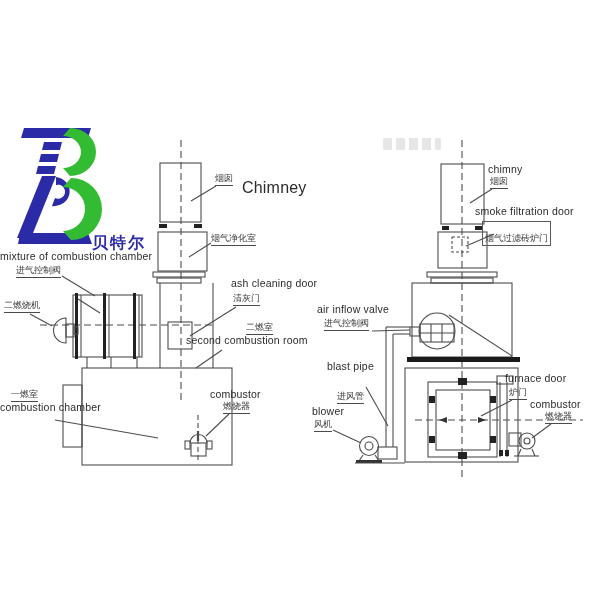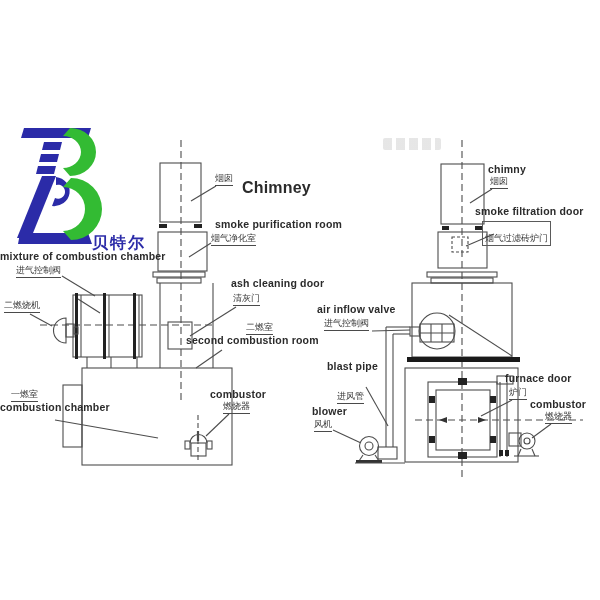--- a/index.html
+++ b/index.html
@@ -1,20 +1,20 @@
 <!DOCTYPE html>
 <html><head>
 <meta charset="utf-8">
 <style>
   html,body{margin:0;padding:0;background:#fff;}
   .stage{position:relative;width:600px;height:600px;background:#ffffff;overflow:hidden;
          font-family:"Liberation Sans",sans-serif;}
   .art{position:absolute;left:0;top:0;}
   .lbl{position:absolute;white-space:nowrap;line-height:1.1;}
-  .en{font-weight:bold;font-size:10.5px;color:#2b2b2b;letter-spacing:.2px;}
+  .en{font-weight:normal;font-size:10.5px;color:#2b2b2b;letter-spacing:.2px;}
   .en.big{font-size:16px;}
   .zh{font-size:9px;color:#3a3a3a;font-family:"DejaVu Sans",sans-serif;}
   .zh.u{border-bottom:1px solid #4a4a4a;padding-bottom:1px;}
   .zh.boxed{border:1px solid #5a5a5a;padding:12px 2px 1px 2px;}
   .watermark{position:absolute;left:52px;top:270px;font-size:31px;font-weight:bold;
              color:rgba(155,155,155,0.48);letter-spacing:1px;white-space:nowrap;}
   .logo-zh{position:absolute;left:92px;top:233px;font-size:16px;font-weight:bold;
            letter-spacing:2px;font-family:"DejaVu Sans",sans-serif;}
   .faint-stamp{position:absolute;left:383px;top:138px;width:58px;height:12px;border-radius:2px;
     background:repeating-linear-gradient(90deg,rgba(190,190,190,.38) 0 9px,rgba(255,255,255,0) 9px 13px);}
@@ -172,21 +172,20 @@
   <div class="faint-stamp"></div>
 
   <div class="logo-zh" style="color:#2b2ba8">贝特尔</div>
 
   <div class="lbl en" style="left:0px;top:251px">mixture of combustion chamber</div>
   <div class="lbl zh u" style="left:16px;top:266px">进气控制阀</div>
 
   <div class="lbl zh u" style="left:215px;top:174px">烟囱</div>
   <div class="lbl en big" style="left:242px;top:179px">Chimney</div>
 
-  <div class="lbl en" style="left:215px;top:219px">smoke purification room</div>
   <div class="lbl zh u" style="left:211px;top:234px">烟气净化室</div>
 
   <div class="lbl en" style="left:231px;top:278px">ash cleaning door</div>
   <div class="lbl zh u" style="left:233px;top:294px">清灰门</div>
 
   <div class="lbl zh u" style="left:246px;top:323px">二燃室</div>
   <div class="lbl en" style="left:186px;top:335px">second combustion room</div>
 
   <div class="lbl zh u" style="left:4px;top:301px">二燃烧机</div>
 

